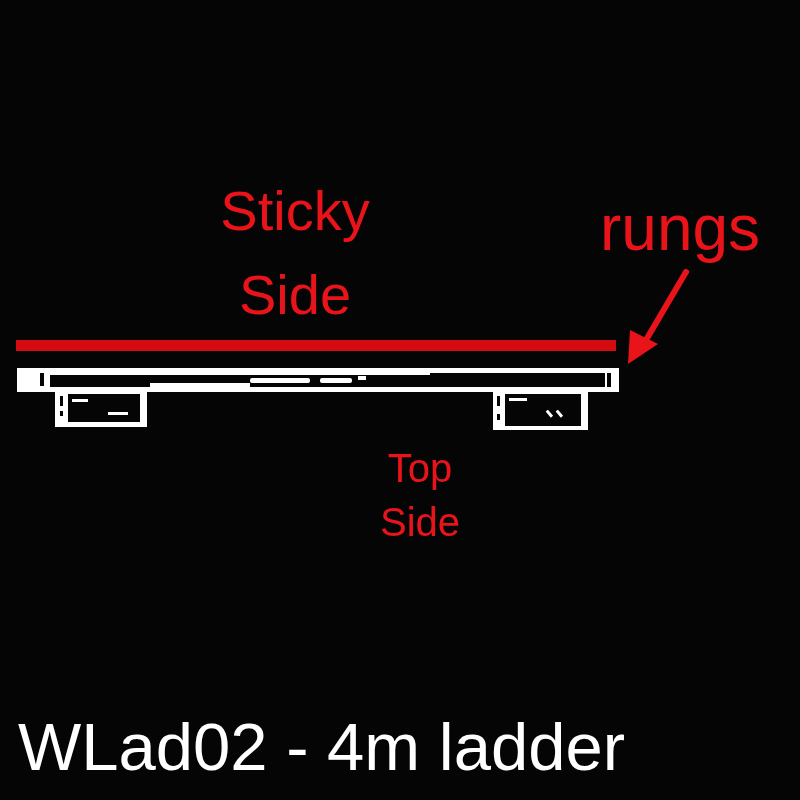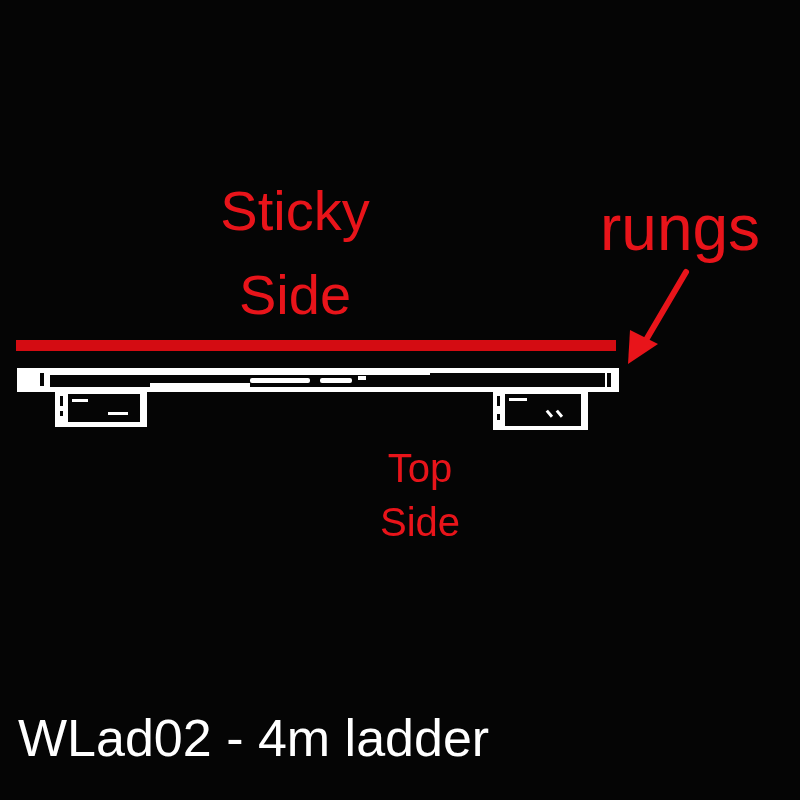--- a/index.html
+++ b/index.html
@@ -11,21 +11,21 @@
       position: absolute; color: #e8141a; text-align: center; line-height: 1.0;
       font-family: "Liberation Sans", sans-serif;
     }
     .sticky { left: 190px; top: 155px; width: 210px; font-size: 56px; }
     .sticky div { margin-bottom: 18px; margin-top: 28px; }
     .rungs { left: 600px; top: 196px; font-size: 64px; }
     .topview { left: 360px; top: 448px; width: 120px; font-size: 40px; }
     .topview div { margin-bottom: 14px; }
     .redbar { position: absolute; left: 16px; top: 340px; width: 600px; height: 11px; background: #d40c12; }
     .title {
-      position: absolute; left: 18px; top: 708px; color: #ffffff; font-size: 52px;
+      position: absolute; left: 18px; top: 708px; color: #ffffff; font-size: 67px;
       font-family: "Liberation Sans", sans-serif; white-space: nowrap;
     }
     svg.diagram { position: absolute; left: 0; top: 0; }
   </style>
 </head>
 <body>
 
 <div>
 
   <div class="label-red sticky">

